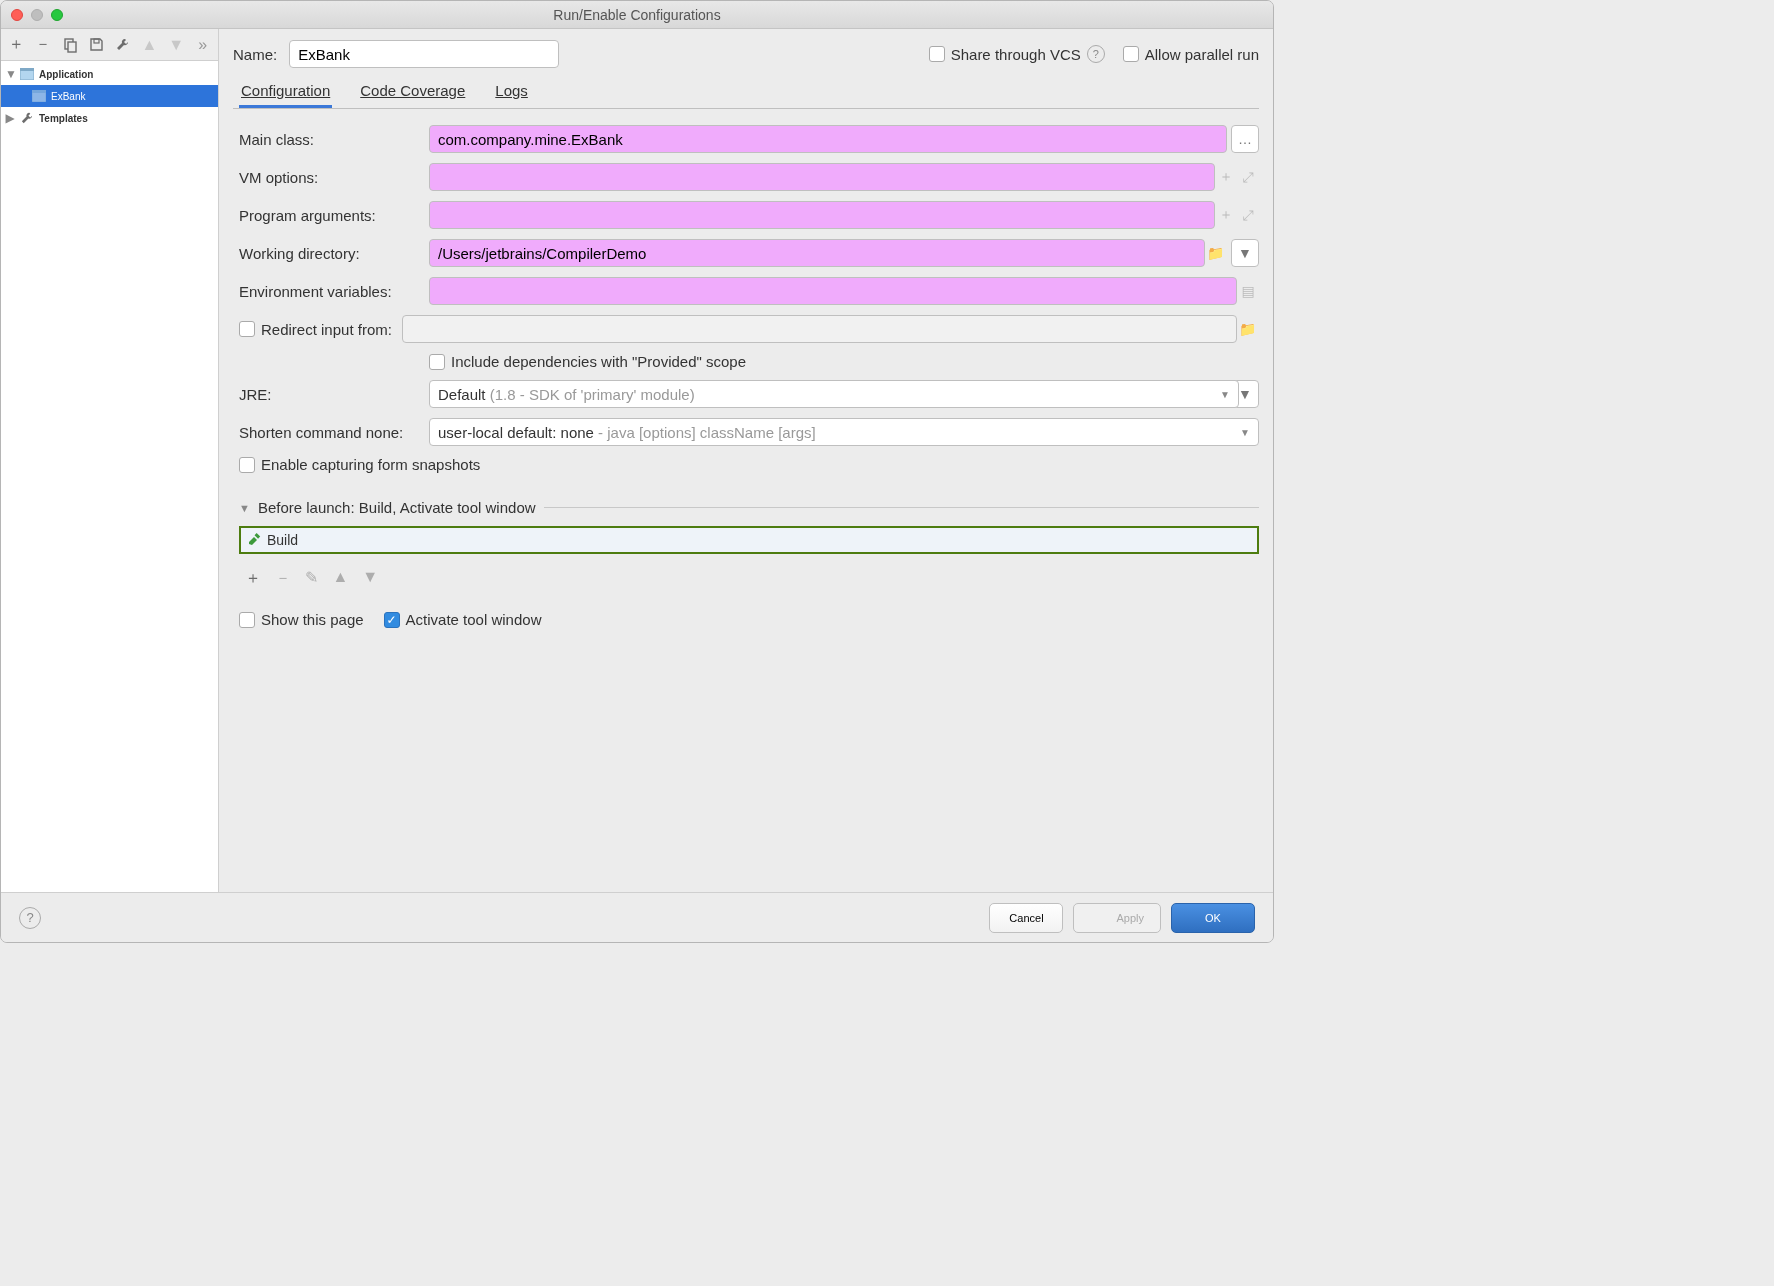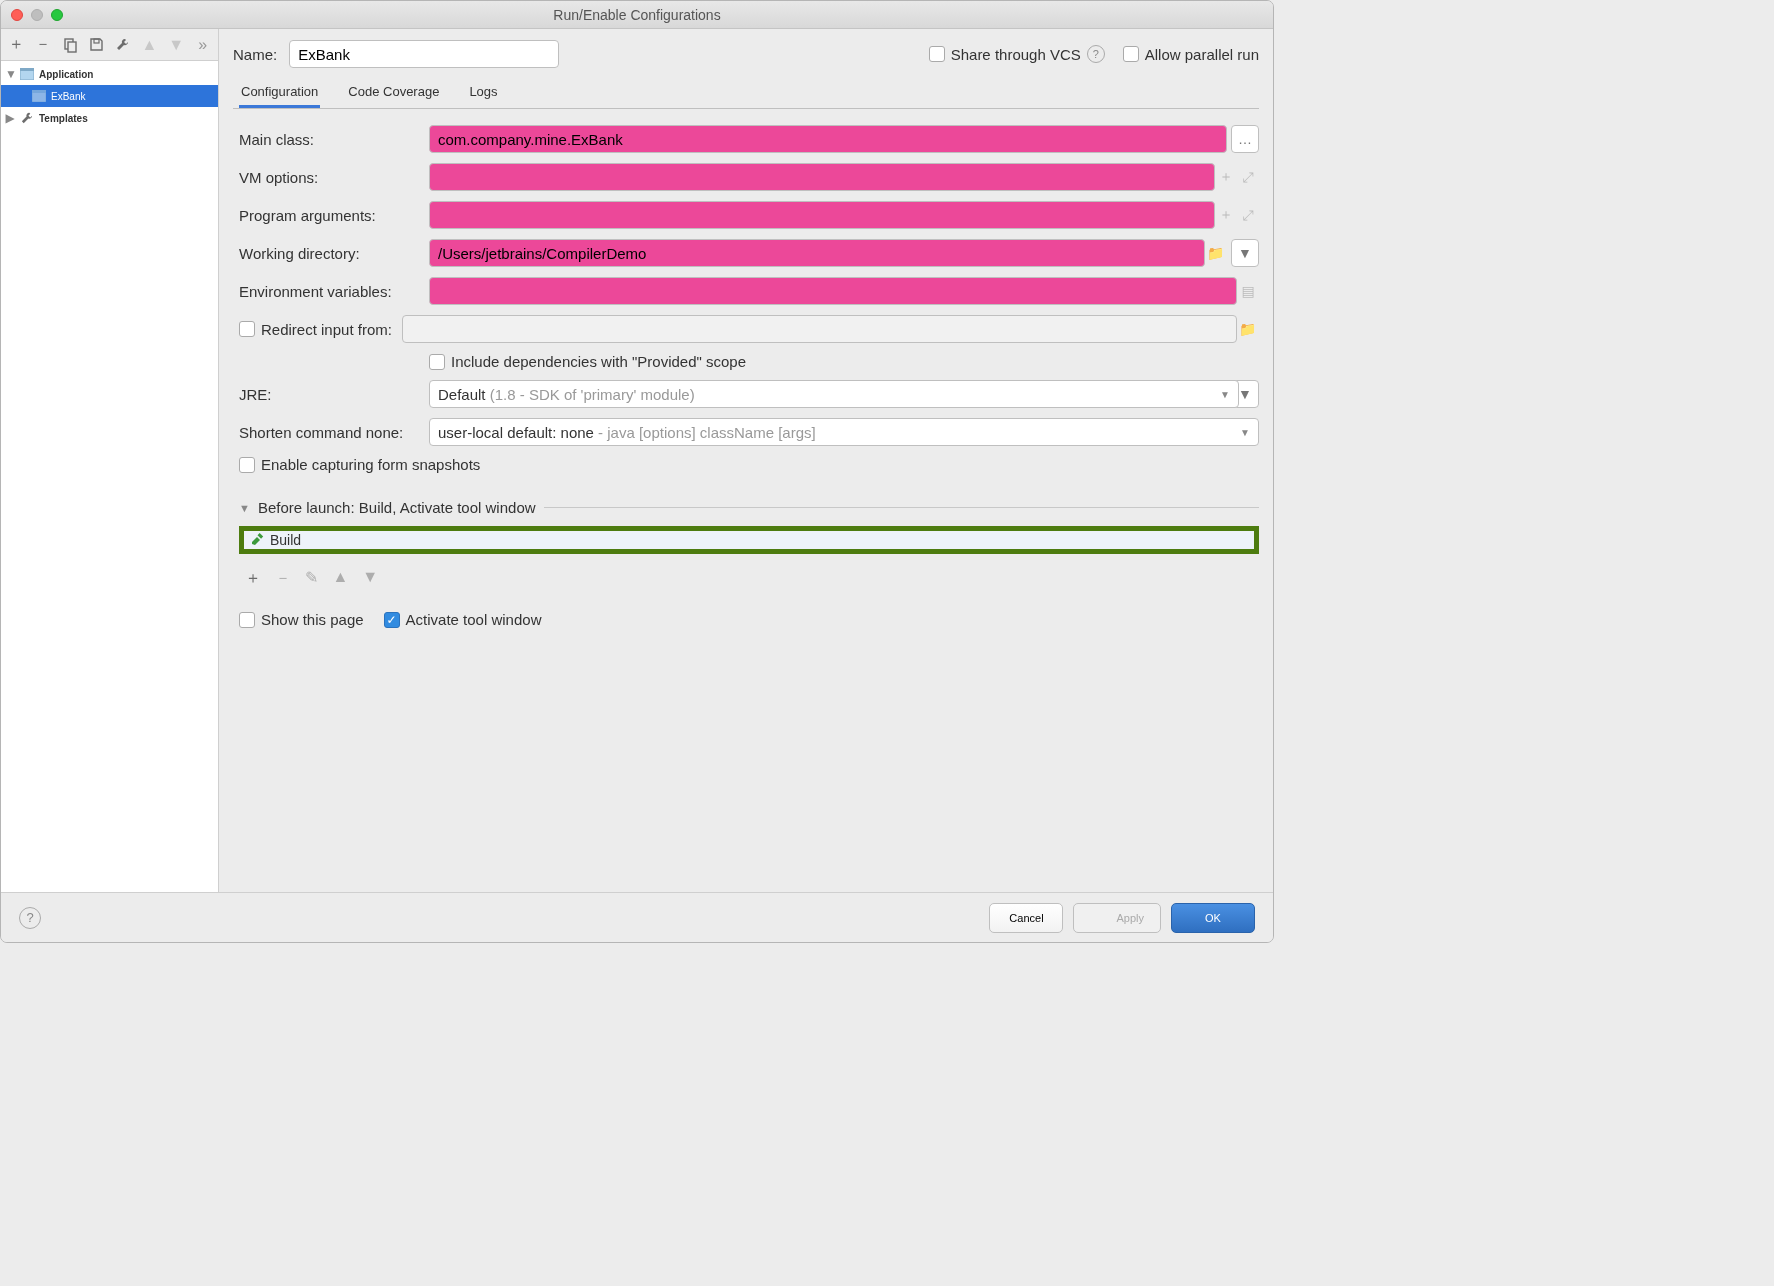--- a/index.html
+++ b/index.html
@@ -33,37 +33,37 @@
 .bold { font-weight:600; }
 .indent1{ padding-left:30px;}
 .main { flex:1; display:flex; flex-direction:column; padding:8px 14px 10px 14px; gap:6px; min-width:0;}
 .top-row { display:flex; align-items:center; gap:12px; height:34px;}
 .top-row label{ font-size:15px;}
 .name-input{ width:270px; height:28px; border:1px solid #bfbfbf; border-radius:4px; padding:0 8px; font-size:15px; background:#fff;}
 .top-right{ margin-left:auto; display:flex; align-items:center; gap:18px;}
 .chk{ display:flex; align-items:center; gap:6px; font-size:15px; color:#333; cursor:pointer;}
 .help-circle{ width:18px;height:18px; border-radius:50%; border:1px solid #aaa; display:inline-flex;align-items:center;justify-content:center;font-size:11px;color:#888;}
 .tabs{ display:flex; gap:26px; border-bottom:1px solid #bfbfbf; padding-left:6px; height:32px; align-items:flex-end;}
-.tab{ padding:6px 2px; font-size:13px; color:#333; cursor:pointer; border-bottom:3px solid transparent;}
+.tab{ padding:6px 2px; font-size:15px; color:#333; cursor:pointer; border-bottom:3px solid transparent;text-decoration:underline;}
 .tab.active{ border-bottom-color:#3b78d8; }
 .form{ flex:1; overflow:auto; padding:10px 0 4px 6px; display:flex; flex-direction:column; gap:10px;}
 .form-row{ display:flex; align-items:center; gap:10px;justify-content:space-between;}
 .form-row>.lbl{ width:180px; font-size:15px; color:#333;}
 .field{ flex:1; display:flex; align-items:center;}
-.txt{ flex:1; height:28px; border:1px solid #bfbfbf; border-radius:4px; background:#ec4899; padding:0 8px; font-size:15px;}
+.txt{ flex:1; height:28px; border:1px solid #bfbfbf; border-radius:4px; background:#f0abfc; padding:0 8px; font-size:15px;}
 .txt.disabled{ background:#f1f1f1; color:#888;}
 .btn-sq{ width:28px; height:28px; border:1px solid #bfbfbf; border-radius:4px; background:#fff; margin-left:4px; display:flex;align-items:center;justify-content:center;color:#777;cursor:pointer;font-size:14px;}
 .inline-icon{ width:22px;color:#bbb; text-align:center;}
 .combo{ flex:1; height:28px; border:1px solid #bfbfbf; border-radius:4px; background:#fff; display:flex; align-items:center; padding:0 26px 0 8px; font-size:15px; position:relative;}
 .combo::after{ content:"▼"; position:absolute; right:8px; font-size:10px; color:#888;}
 .combo .dim{ color:#999;}
 .folder-ic{ width:14px;height:12px; background:#9ec9e8; border:1px solid #7fb4d8; border-radius:2px; margin-right:6px;}
 .section-divider{ display:flex; align-items:center; gap:8px; margin-top:16px; font-size:15px;}
 .section-divider .line{ flex:1; height:1px; background:#c8c8c8;}
-.build-box{ border:5px solid #4d7c0f; background:#eef3f9; height:28px; display:flex; align-items:center; padding:0 6px; gap:6px;}
+.build-box{ border:2px solid #4d7c0f; background:#eef3f9; height:28px; display:flex; align-items:center; padding:0 6px; gap:6px;}
 .hammer-ic{ color:#3c9a3c; font-size:14px;}
 .mini-toolbar{ display:flex; gap:14px; padding:4px 6px; color:#adadad; font-size:16px;}
 .mini-toolbar span{cursor:pointer;}
 .mini-toolbar .enabled{color:#6a6a6a;}
 .bottom-row{ display:flex; align-items:center; gap:20px; padding-top:8px;}
 .footer{ height:50px; border-top:1px solid #cfcfcf; display:flex; align-items:center; padding:0 18px; gap:10px; background:#ececec;}
 .footer .spacer{flex:1;}
 .help2{ width:22px;height:22px; border-radius:50%; border:1px solid #aaa; display:flex;align-items:center;justify-content:center;color:#888;font-size:13px;cursor:pointer;}
 .btn{ height:30px; min-width:74px; border:1px solid #bfbfbf; border-radius:5px; background:linear-gradient(#fff,#f2f2f2); font-size:11px; padding:0 16px; cursor:pointer;}
 .btn.disabled{ color:#aaa; background:#f0f0f0;padding-left:42px;}

